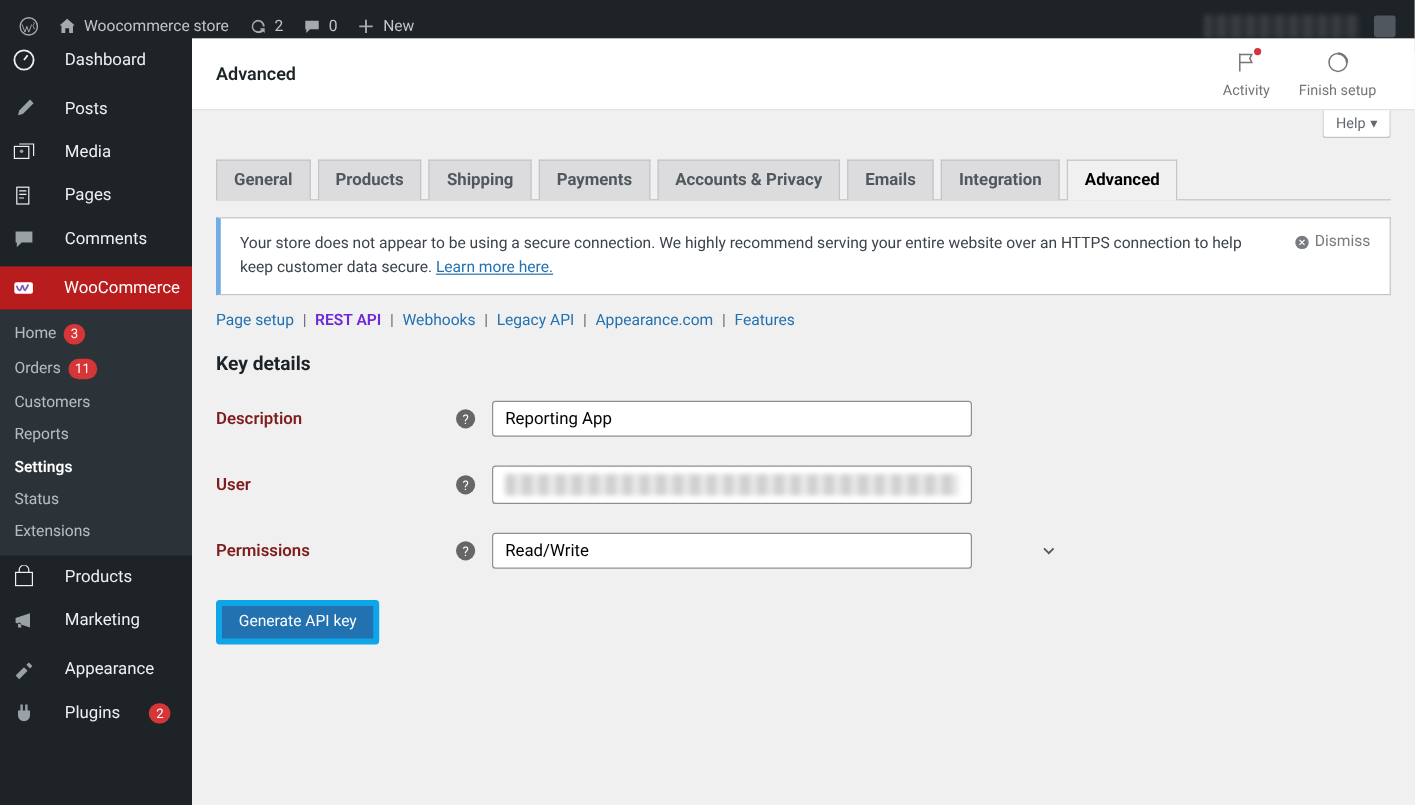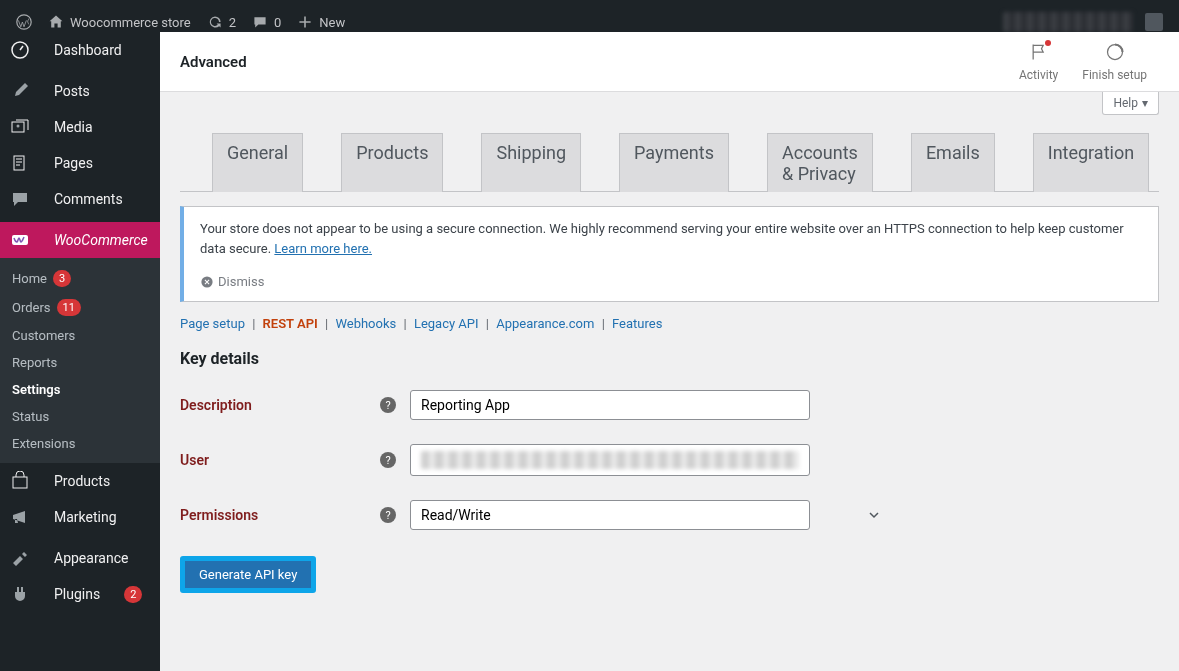--- a/index.html
+++ b/index.html
@@ -10,21 +10,21 @@
 .adminbar .ab-item { display: flex; align-items: center; gap: 6px; padding: 0 8px; height: 32px; cursor: pointer; }
 .adminbar svg { fill: #a7aaad; width: 16px; height: 16px; }
 .adminbar .spacer { flex: 1; }
 .adminbar .user-blur { width: 130px; height: 20px; background: repeating-linear-gradient(90deg,#3a3d42 0,#3a3d42 6px,#2c2f34 6px,#2c2f34 12px); filter: blur(2px); border-radius:2px; }
 .adminbar .avatar { width: 18px; height: 18px; background: #50575e; border-radius: 2px; margin-left:6px; }
 
 
 .sidebar { position: absolute; top: 32px; left: 0; bottom: 0; width: 160px; background: #1d2327; color: #f0f0f1; font-size: 14px; }
 .menu-item { display: flex; align-items: center; gap: 24px; padding: 8px 10px; color: #f0f0f1; cursor: pointer; position: relative; }
 .menu-item svg { width: 20px; height: 20px; fill: rgba(240,246,252,.6); }
-.menu-item.current { background: #be185d; color: #fff; font-style: italic; }
+.menu-item.current { background: #b91c1c; color: #fff; }
 .menu-item.current svg { fill: #fff; }
 .menu-item.current::after { content:""; position:absolute; right:-8px; top:50%; transform:translateY(-50%); border:8px solid transparent; border-right-color:#f1f1f1; }
 .menu-sep { height: 5px; }
 .submenu { background: #2c3338; padding: 6px 0; }
 .submenu-item { padding: 6px 12px; color: rgba(240,246,252,.7); font-size: 13px; cursor: pointer; display:flex; align-items:center; gap:6px; }
 .submenu-item.current { color: #fff; font-weight: 600; }
 .badge { background: #d63638; color: #fff; border-radius: 9px; font-size: 11px; padding: 0 6px; line-height: 17px; min-width:17px; text-align:center; display:inline-block; }
 
 
 .main { position: absolute; top: 32px; left: 160px; right: 0; bottom: 0; background: #f0f0f1; overflow:auto; }
@@ -36,35 +36,35 @@
 .header-icon .dot { position:relative; }
 .header-icon .dot::after { content:""; position:absolute; top:-2px; right:-2px; width:6px; height:6px; background:#d63638; border-radius:50%; }
 
 .help-row { display:flex; justify-content:flex-end; padding:0 20px; }
 .help-tab { background:#fff; border:1px solid #c3c4c7; border-top:none; padding:4px 10px; font-size:12px; color:#646970; cursor:pointer; border-radius:0 0 3px 3px; display:flex; align-items:center; gap:4px; }
 
 .content { padding: 0 20px 20px; }
 
 
 .nav-tabs { display:flex; gap:6px; border-bottom:1px solid #c3c4c7; margin-top:18px; }
-.nav-tab { background:#dcdcde; border:1px solid #c3c4c7; border-bottom:none; padding:8px 14px; font-size:18px; color:#50575e; font-weight:400; cursor:pointer; margin-bottom:-1px;margin-left:32px; }
+.nav-tab { background:#dcdcde; border:1px solid #c3c4c7; border-bottom:none; padding:8px 14px; font-size:14px; color:#50575e; font-weight:700; cursor:pointer; margin-bottom:-1px; }
 .nav-tab.active { background:#f0f0f1; border-bottom:1px solid #f0f0f1; color:#000; }
 
 
-.notice { background:#fff; border:1px solid #c3c4c7; border-left:4px solid #72aee6; padding:12px 16px; margin-top:14px; display:flex; align-items:flex-start; gap:16px; font-size:13px; color:#3c434a;flex-direction:column; }
+.notice { background:#fff; border:1px solid #c3c4c7; border-left:4px solid #72aee6; padding:12px 16px; margin-top:14px; display:flex; align-items:flex-start; gap:16px; font-size:13px; color:#3c434a; }
 .notice .msg { flex:1; line-height:1.5; }
 .notice a { color:#2271b1; text-decoration:underline; }
 .notice .dismiss { color:#787c82; cursor:pointer; display:flex; align-items:center; gap:4px; font-size:13px; }
 .notice .dismiss svg { width:14px; height:14px; fill:#787c82; }
 
 
 .subsub { margin-top:14px; font-size:13px; color:#646970; }
 .subsub a { color:#2271b1; text-decoration:none; }
 .subsub .sep-bar { color:#646970; margin:0 4px; }
-.subsub .current { color:#c2410c; font-weight:600; }
+.subsub .current { color:#6d28d9; font-weight:600; }
 
 h2.section { font-size:16px; font-weight:700; color:#1d2327; margin:18px 0 10px; }
 
 
 .form-table { width:100%; }
 .form-row { display:flex; align-items:center; padding:12px 0; }
 .form-row .label { width:200px; font-size:14px; font-weight:600; color:#7f1d1d; }
 .form-row .help-tip { width:16px; height:16px; background:#666; color:#fff; border-radius:50%; font-size:11px; display:inline-flex; align-items:center; justify-content:center; margin-right:14px; cursor:help; }
 .form-row input[type=text], .form-row select, .form-row .select2 { width:400px; padding:6px 10px; border:1px solid #8c8f94; border-radius:3px; font-size:14px; background:#fff; cursor:text; }
 .form-row .select2 { cursor:pointer; display:flex; align-items:center; justify-content:space-between; }

